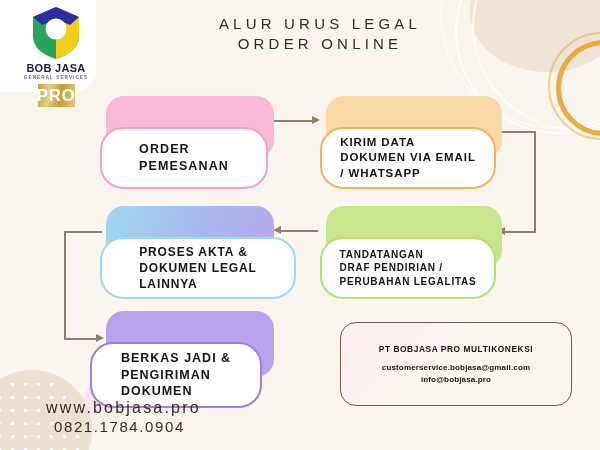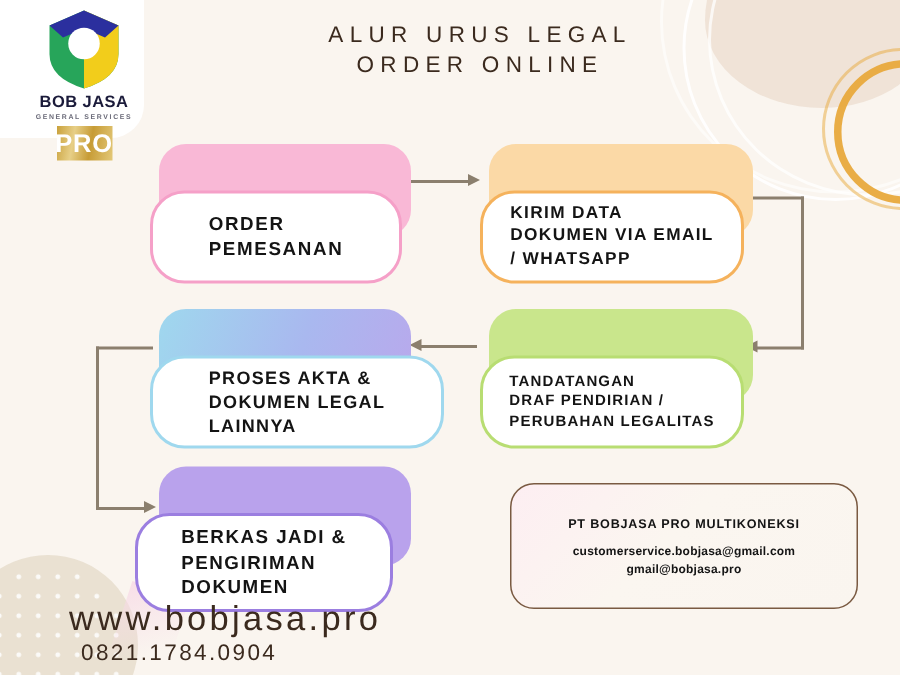--- a/index.html
+++ b/index.html
@@ -264,21 +264,21 @@
   }
 
   
   .footer {
     position: absolute;
     left: 46px; top: 398px;
     color: #3b2a1e;
     z-index: 4;
   }
   .footer .f-web {
-    font-size: 23px;
+    font-size: 16px;
     letter-spacing: 2.2px;
     line-height: 1.25;
     white-space: nowrap;
   }
   .footer .f-phone {
     font-size: 15px;
     letter-spacing: 1.6px;
     line-height: 1.25;
     margin-left: 8px;
     white-space: nowrap;
@@ -383,21 +383,21 @@
     <div class="lines">
       <span>BERKAS JADI &amp;</span>
       <span>PENGIRIMAN</span>
       <span>DOKUMEN</span>
     </div>
   </div>
 
   <div id="contact">
     <div class="c-title">PT BOBJASA PRO MULTIKONEKSI</div>
     <div class="c-line2">customerservice.bobjasa@gmail.com</div>
-    <div class="c-line3">gmail@bobjasa.pro</div>
+    <div class="c-line3">info@bobjasa.pro</div>
   </div>
 
   <div class="footer">
     <div class="f-web">www.bobjasa.pro</div>
     <div class="f-phone">0821.1784.0904</div>
   </div>
 
 </div>
 
 </body></html>

